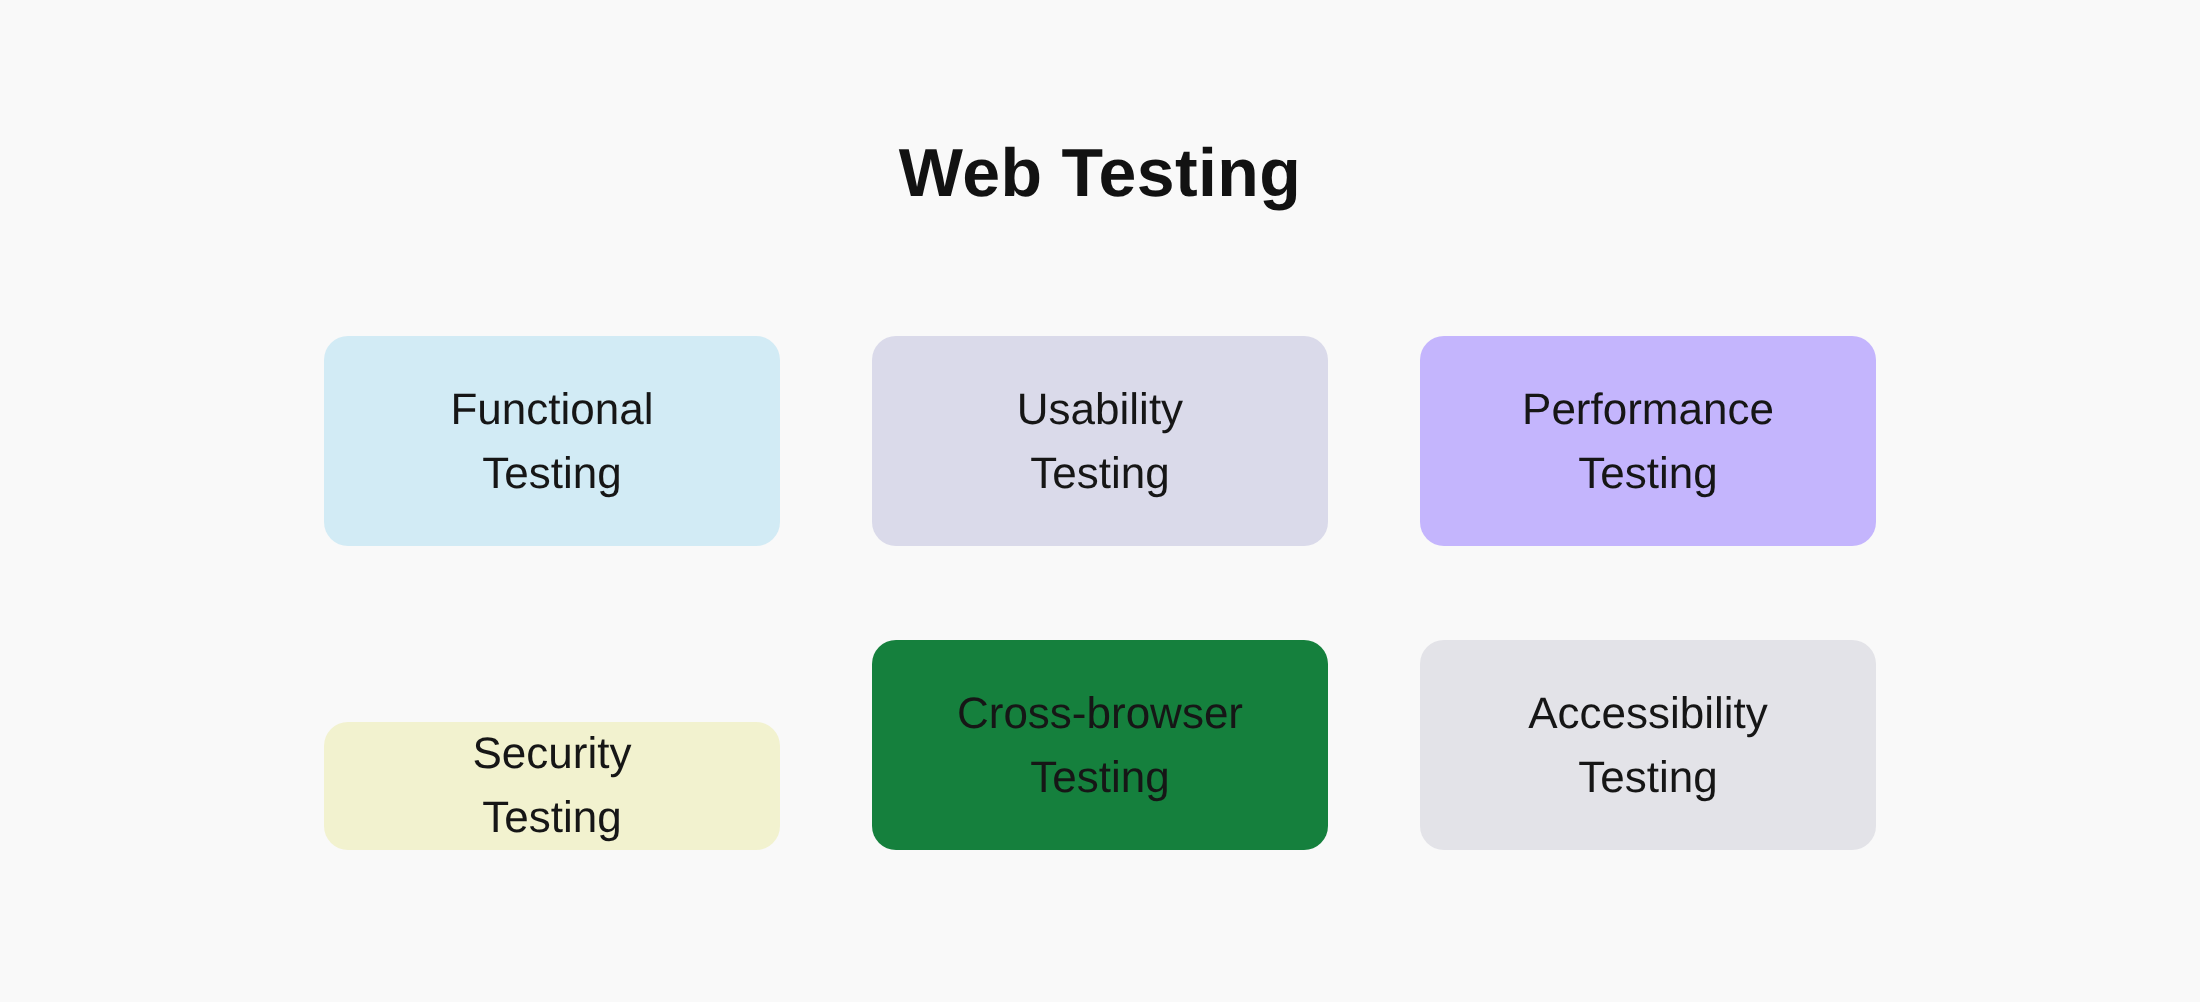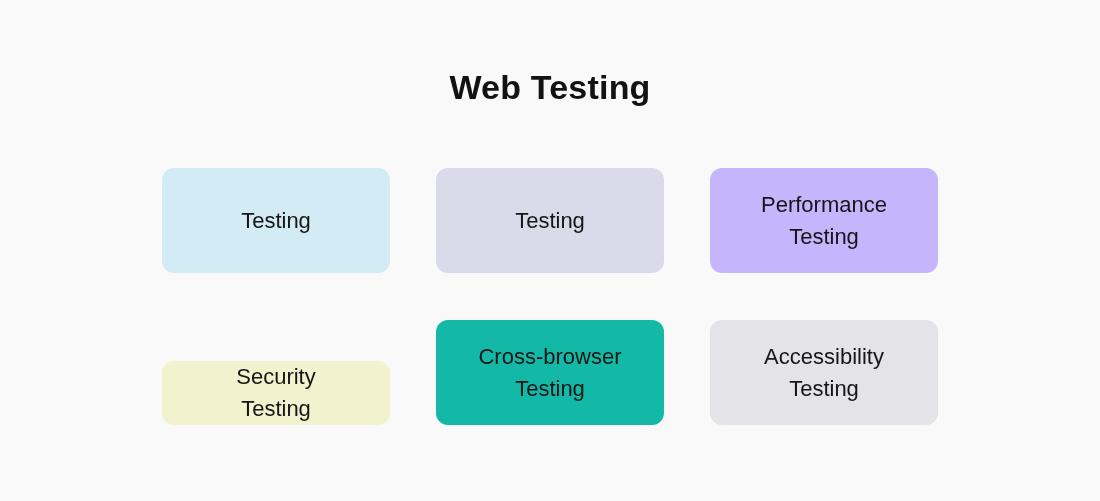--- a/index.html
+++ b/index.html
@@ -64,38 +64,40 @@
 </head>
 <body style="background: rgb(249, 249, 249);">
 
 <div class="page">
 
   <div class="page-title">Web Testing</div>
 
   <div class="card-grid">
 
     <div class="card" style="background: rgb(210, 235, 245);">
+      <span class="card-line">Functional</span>
       <span class="card-line">Testing</span>
     </div>
 
     <div class="card" style="background: rgb(218, 218, 234);">
+      <span class="card-line">Usability</span>
       <span class="card-line">Testing</span>
     </div>
 
     <div class="card" style="background: #c4b5fd;">
       <span class="card-line">Performance</span>
       <span class="card-line">Testing</span>
     </div>
 
     <div class="card" style="background: rgb(242, 242, 207); margin-top: 41px;">
       <span class="card-line">Security</span>
       <span class="card-line">Testing</span>
     </div>
 
-    <div class="card" style="background: #14b8a6;">
+    <div class="card" style="background: #15803d;">
       <span class="card-line">Cross-browser</span>
       <span class="card-line">Testing</span>
     </div>
 
     <div class="card" style="background: rgb(227, 227, 232);">
       <span class="card-line">Accessibility</span>
       <span class="card-line">Testing</span>
     </div>
 
   </div>

